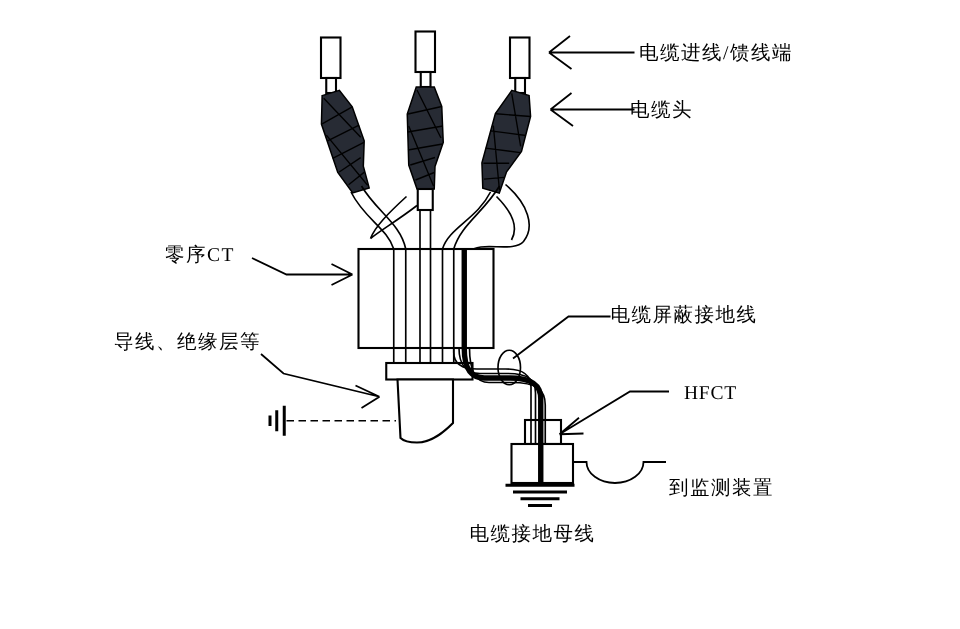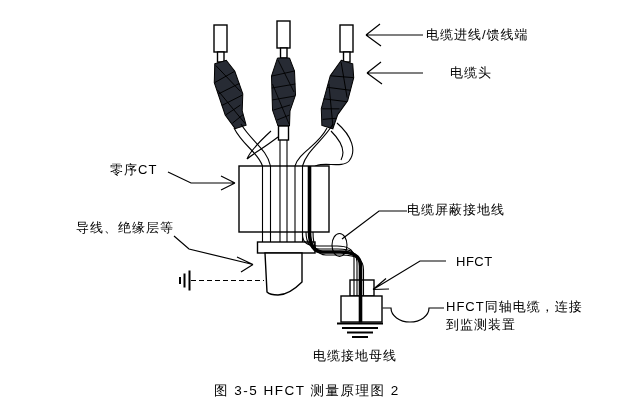--- a/index.html
+++ b/index.html
@@ -1,18 +1,18 @@
 <!DOCTYPE html>
 <html style="--bg: #ffffff; --ink: #000000; --cone: #272b34;"><head>
 <meta charset="utf-8">
 <style>
   html,body{margin:0;padding:0;background:#fff;}
   .stage{
     position:relative;width:599px;height:419px;background:var(--bg,#fff);
-    overflow:hidden;font-family:Liberation Sans, sans-serif;
+    overflow:hidden;font-family:Liberation Serif, serif;
   }
   .stage svg{position:absolute;left:0;top:0;}
   .lbl{
     position:absolute;white-space:nowrap;color:var(--ink,#000);
     font-size:13px;line-height:1.2;letter-spacing:1px;
   }
   .lbl.latin{letter-spacing:0.5px;}
   .caption{
     position:absolute;white-space:nowrap;color:var(--ink,#000);
     font-size:13.5px;letter-spacing:1.5px;
@@ -121,22 +121,20 @@
     </g>
     <g>
       <path class="ln" d="M407,211 L379,211 L342,239"></path>
     </g>
     <g>
       <path class="ln" d="M446,261 L420,261 L373,289.5 M373,289.5 L386,278.5 M373,289.5 L389,289"></path>
     </g>
   </svg>
 
   <div class="lbl" style="left:426px;top:27px">电缆进线/馈线端</div>
-  <div class="lbl" style="left:450px;top:65px">电缆头</div>
+  <div class="lbl" style="left:420px;top:65px">电缆头</div>
   <div class="lbl" style="left:110px;top:162px">零序CT</div>
   <div class="lbl" style="left:407px;top:202px">电缆屏蔽接地线</div>
   <div class="lbl" style="left:76px;top:220px">导线、绝缘层等</div>
   <div class="lbl latin" style="left:456px;top:254px">HFCT</div>
-  <div class="lbl" style="left:446px;top:299px">HFCT同轴电缆，连接</div>
   <div class="lbl" style="left:446px;top:317px">到监测装置</div>
   <div class="lbl" style="left:313px;top:348px">电缆接地母线</div>
-  <div class="caption" style="left:214px;top:382px">图 3-5 HFCT 测量原理图 2</div>
 </div>
 
 </body></html>

